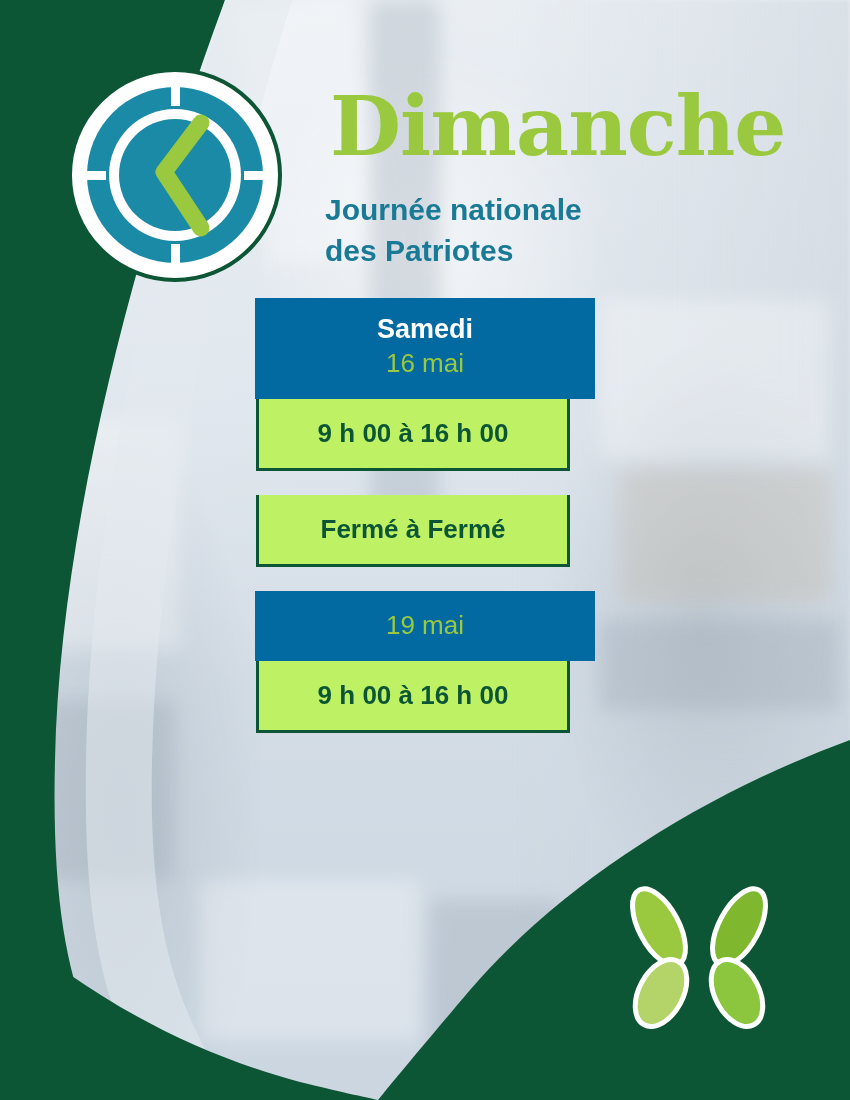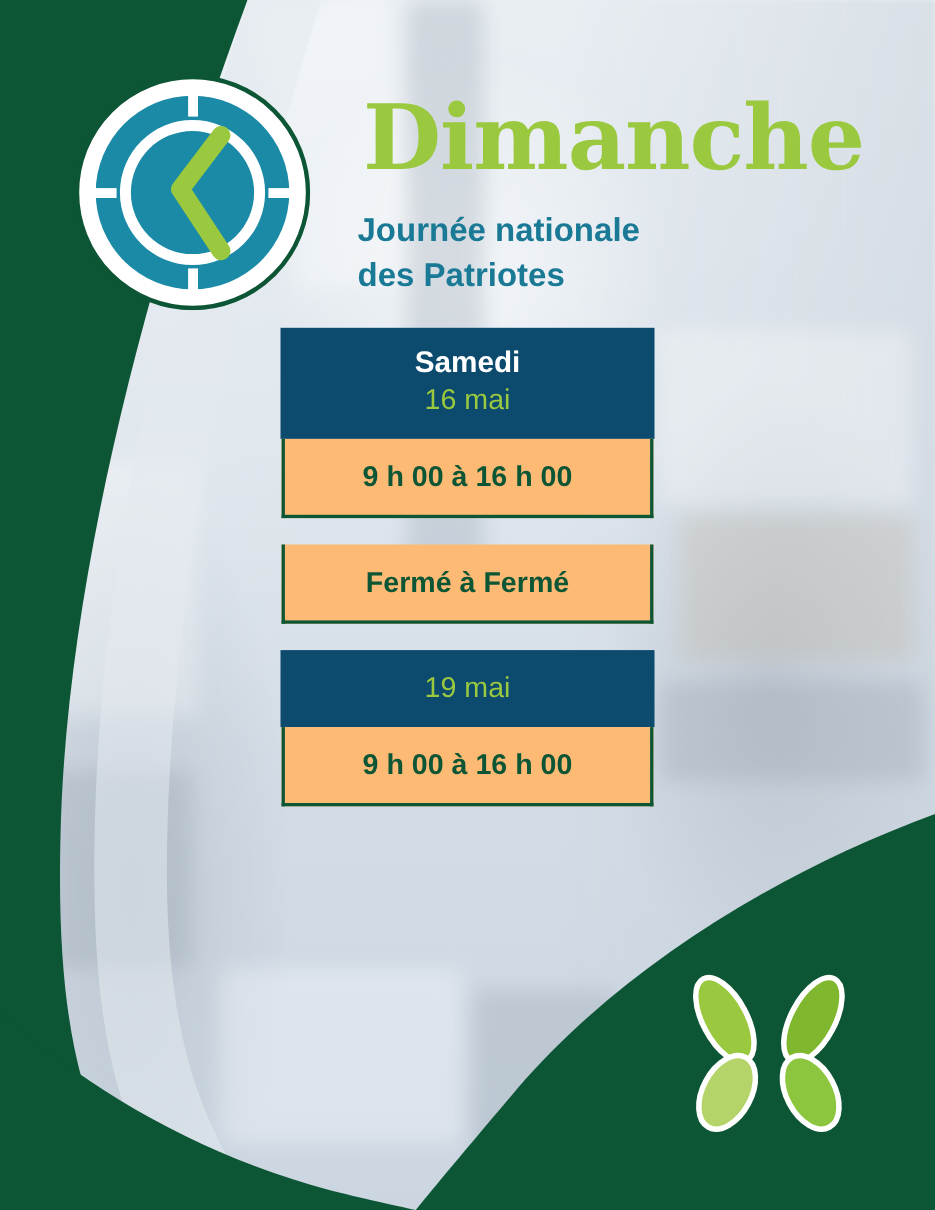--- a/index.html
+++ b/index.html
@@ -107,45 +107,45 @@
   .cards {
     position: absolute;
     left: 255px;
     top: 298px;
     width: 340px;
   }
   .card {
     margin-bottom: 24px;
   }
   .card-head {
-    background: #0c4a6e;
+    background: #0369a1;
     padding: 16px 10px 18px;
     text-align: center;
   }
   .day {
     color: #ffffff;
     font-size: 27px;
     font-weight: bold;
     line-height: 1.15;
   }
   .date {
     color: #9ac93f;
     font-size: 26px;
     font-weight: normal;
     line-height: 1.3;
     margin-top: 2px;
   }
   .card-body {
-    background: #fdba74;
+    background: #bef264;
     border: 3px solid #0d5635;
     border-top: none;
     padding: 19px 18px;
     text-align: center;
     box-sizing: border-box;
-    width: 338px;
+    width: 314px;
     margin-left: 1px;
   }
   .hours {
     color: #0d5635;
     font-size: 26px;
     font-weight: bold;
   }
   .hours.closed { font-weight: bold; }
 
   

